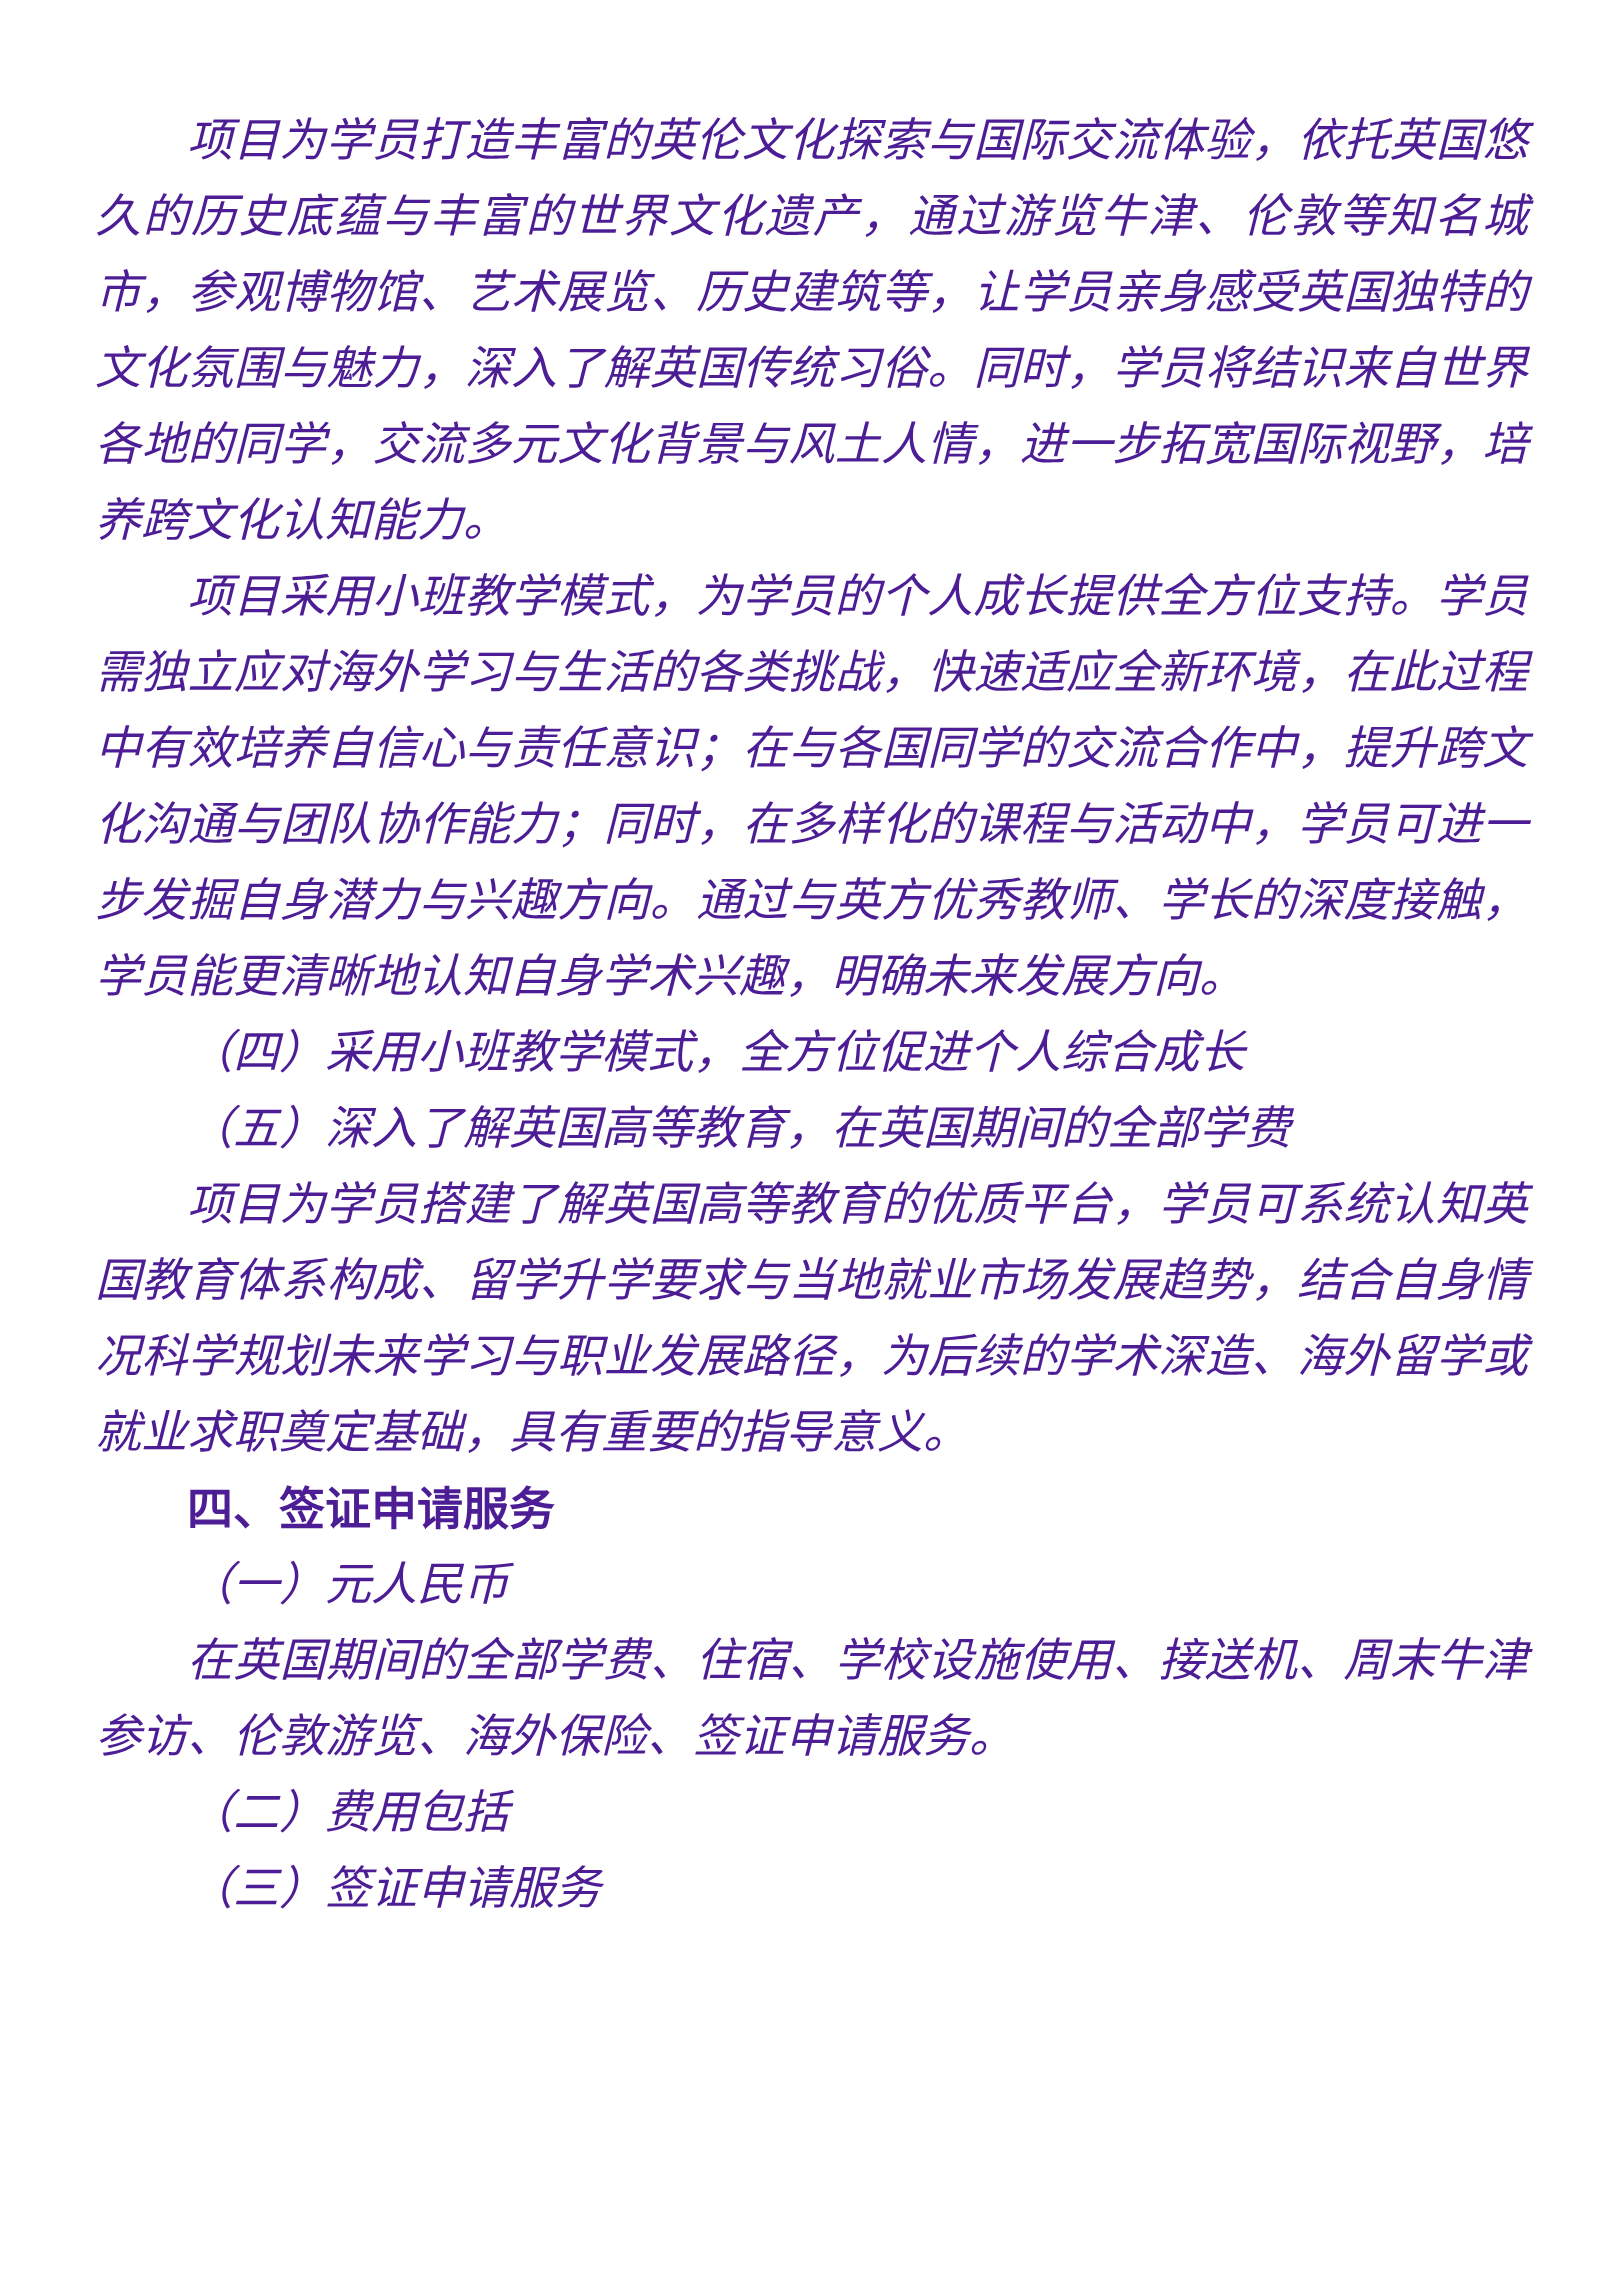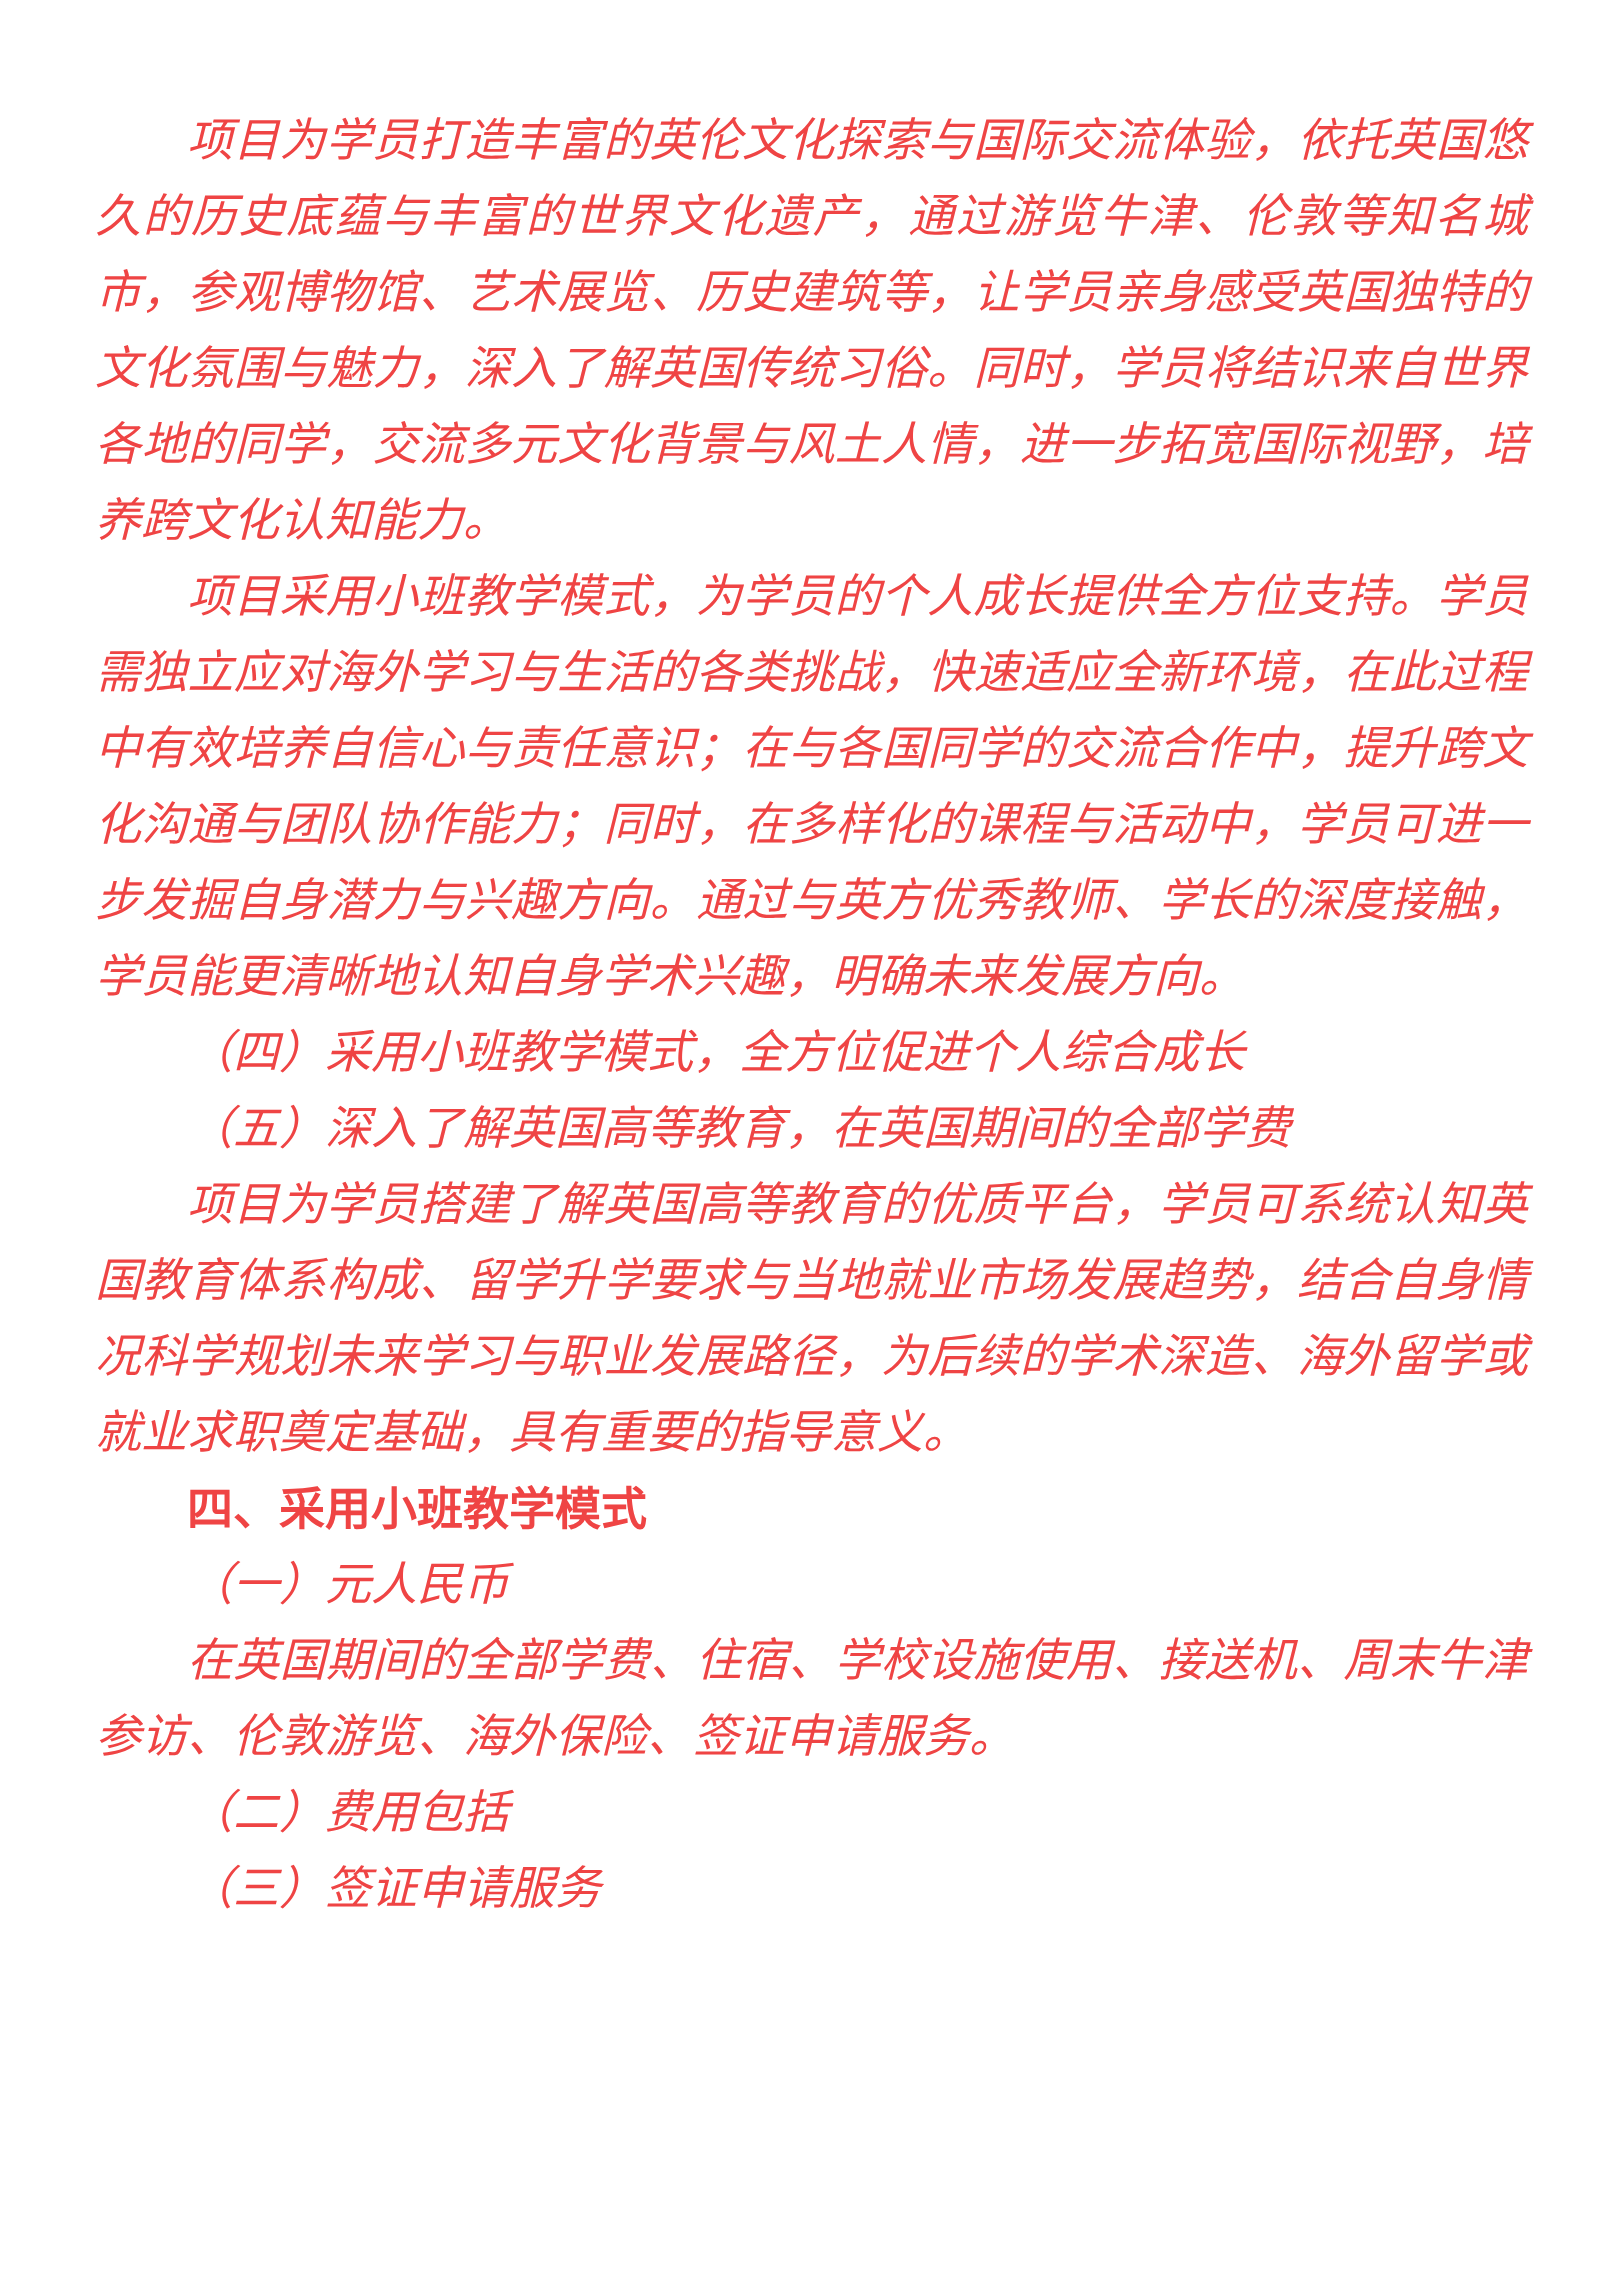--- a/index.html
+++ b/index.html
@@ -17,21 +17,21 @@
     overflow: hidden;
     color: #000000;
   }
   .doc p {
     margin: 0;
     padding: 0;
     font-size: 46px;
     line-height: 76px;
     text-align: justify;
     text-justify: inter-ideograph;
-    color: #ef4444;
+    color: #4c1d95;
   }
   
   .kai {
     font-family: "Liberation Serif", serif;
     font-style: italic;
   }
   
   .heading {
     font-family: "Liberation Sans", sans-serif;
     font-style: normal;
@@ -50,21 +50,21 @@
     <p class="kai indent2">项目为学员打造丰富的英伦文化探索与国际交流体验，依托英国悠久的历史底蕴与丰富的世界文化遗产，通过游览牛津、伦敦等知名城市，参观博物馆、艺术展览、历史建筑等，让学员亲身感受英国独特的文化氛围与魅力，深入了解英国传统习俗。同时，学员将结识来自世界各地的同学，交流多元文化背景与风土人情，进一步拓宽国际视野，培养跨文化认知能力。</p>
 
     <p class="kai indent2">项目采用小班教学模式，为学员的个人成长提供全方位支持。学员需独立应对海外学习与生活的各类挑战，快速适应全新环境，在此过程中有效培养自信心与责任意识；在与各国同学的交流合作中，提升跨文化沟通与团队协作能力；同时，在多样化的课程与活动中，学员可进一步发掘自身潜力与兴趣方向。通过与英方优秀教师、学长的深度接触，学员能更清晰地认知自身学术兴趣，明确未来发展方向。</p>
 
     <p class="kai indent2">（四）采用小班教学模式，全方位促进个人综合成长</p>
 
     <p class="kai indent2">（五）深入了解英国高等教育，在英国期间的全部学费</p>
 
     <p class="kai indent2">项目为学员搭建了解英国高等教育的优质平台，学员可系统认知英国教育体系构成、留学升学要求与当地就业市场发展趋势，结合自身情况科学规划未来学习与职业发展路径，为后续的学术深造、海外留学或就业求职奠定基础，具有重要的指导意义。</p>
 
-    <p class="heading indent2">四、采用小班教学模式</p>
+    <p class="heading indent2">四、签证申请服务</p>
 
     <p class="kai indent2">（一）元人民币</p>
 
 
     <p class="kai indent2">在英国期间的全部学费、住宿、学校设施使用、接送机、周末牛津参访、伦敦游览、海外保险、签证申请服务。</p>
 
     <p class="kai indent2">（二）费用包括</p>
 
     <p class="kai indent2">（三）签证申请服务</p>
 

